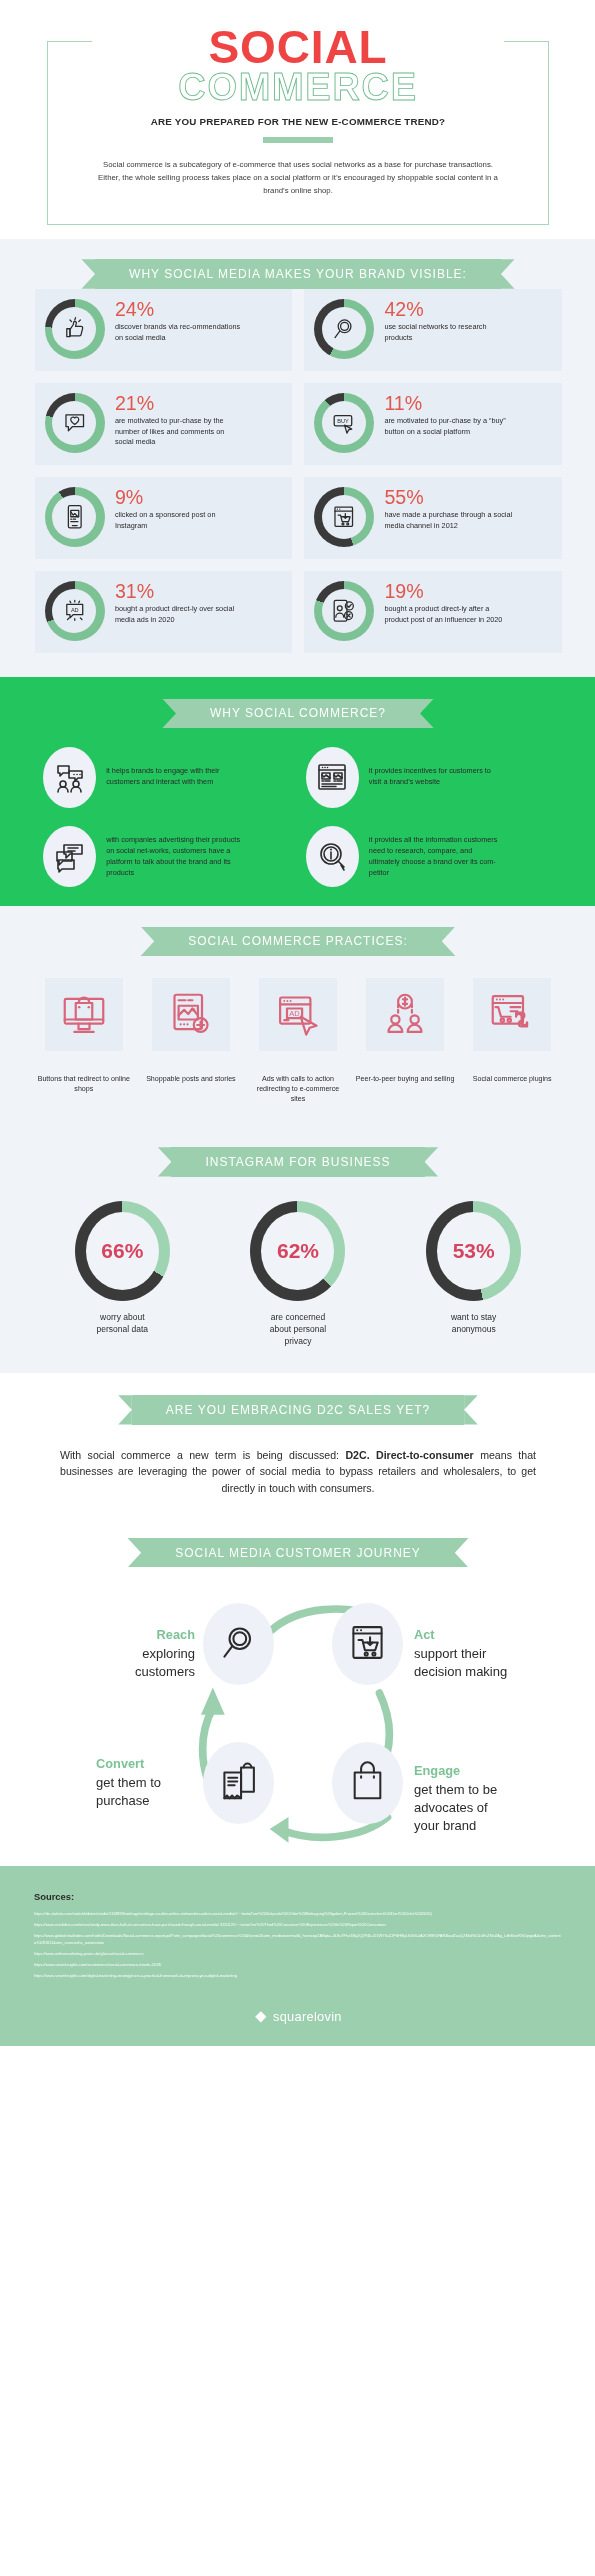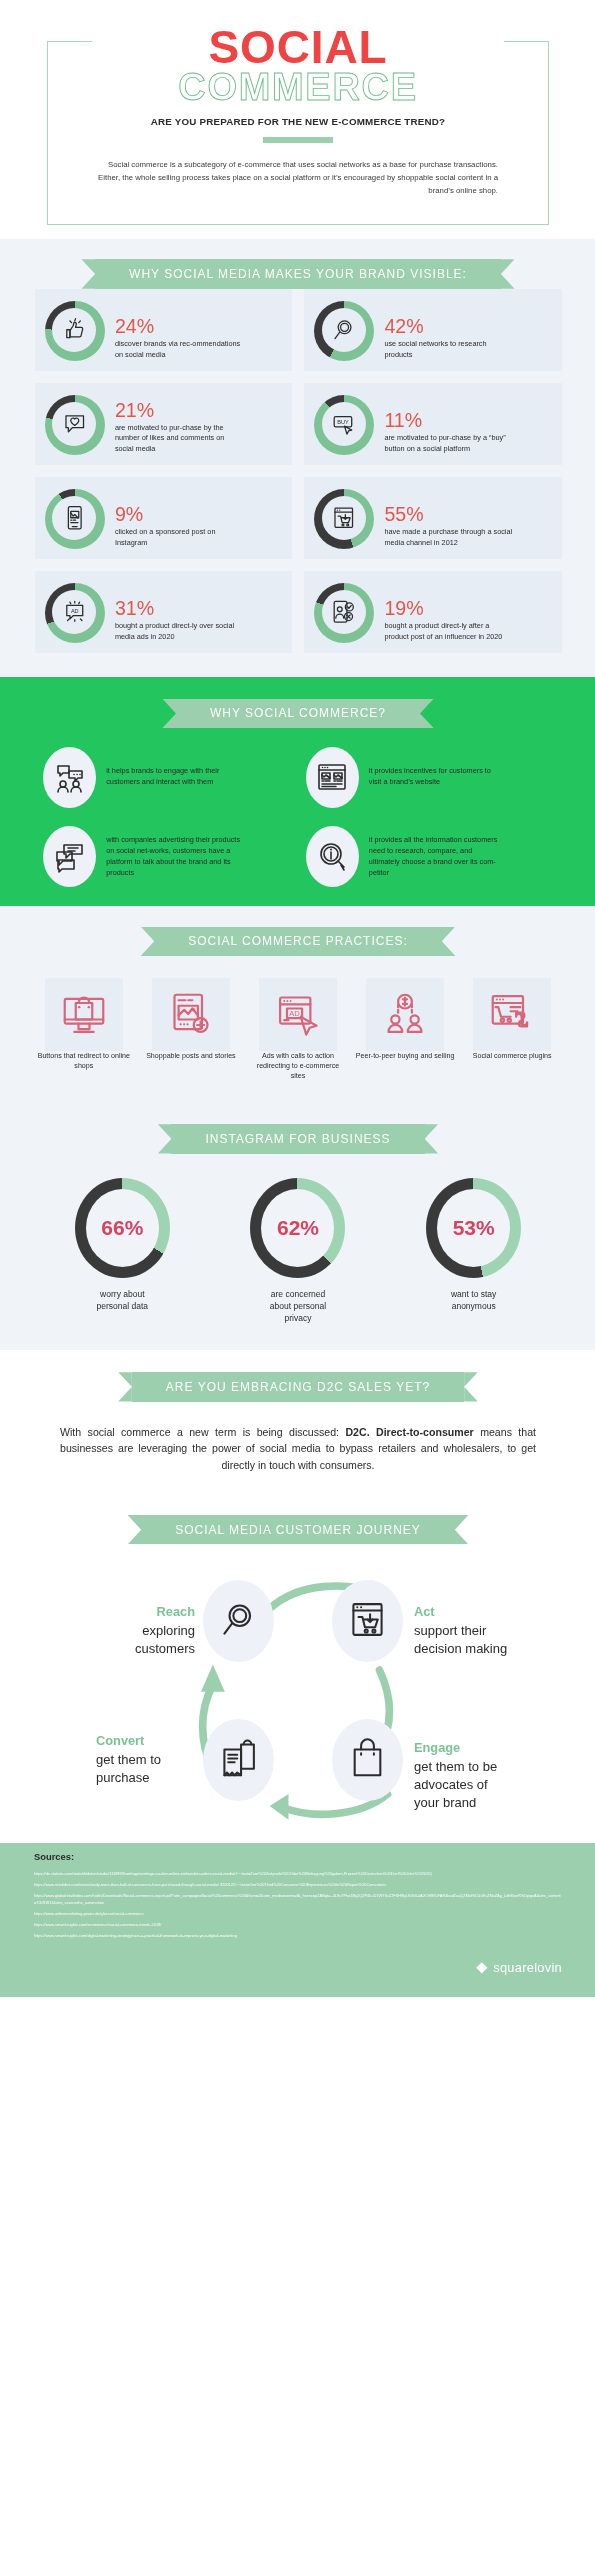--- a/index.html
+++ b/index.html
@@ -66,21 +66,21 @@
     z-index: 2;
   }
   .title-rule {
     width: 70px; height: 6px; background: #9ccfae;
     margin: 10.2px auto 12px auto;
     position: relative; z-index: 2;
   }
   .header-desc {
     width: 400px;
     margin: 16px auto;
-    text-align: right;
+    text-align: center;
     font-size: 7.8px;
     line-height: 1.65;
     color: #3a3a3a;
     position: relative; z-index: 2;
     padding-bottom: 6.8px;
   }
   .ribbon-wrap { display: flex; justify-content: center; }
   .ribbon {
     position: relative;
     background: #9ccfae;
@@ -101,21 +101,21 @@
 
   
   .stats-section { background: #f0f4f9; padding: 20.4px 0 24px 0; }
   .stats-grid {
     width: 527px; margin: 0 auto;
     display: grid; grid-template-columns: 1fr 1fr;
     gap: 12px 12px;
   }
   .stat-card {
     background: #e7edf5;
-    display: flex; align-items: flex-end;
+    display: flex; align-items: flex-start;
     padding: 10.2px 8.5px 10.2px 10.2px;
     min-height: 82px;
   }
   .donut {
     position: relative; width: 60px; height: 60px; flex: 0 0 60px;
   }
   .donut .ring { width: 60px; height: 60px; border-radius: 50%; }
   .donut .hole {
     position: absolute; left: 7.7px; top: 7.7px;
     width: 44px; height: 44px; border-radius: 50%;
@@ -155,21 +155,21 @@
     width: 527px; margin: 22px auto 0 auto;
     display: grid; grid-template-columns: repeat(5, 1fr); gap: 8.5px;
   }
   .practice { text-align: center; }
   .practice-box {
     background: #e7edf5; width: 78px; height: 73px; margin: 0 auto;
     display: flex; align-items: center; justify-content: center;
   }
   .practice-box svg { width: 44px; height: 44px; }
   .practice-label {
-    font-size: 7.1px; line-height: 1.45; margin-top: 0; color: #2b2b2b;
+    font-size: 7.1px; line-height: 1.45; margin-top: 23px; color: #2b2b2b;
   }
 
   
   .ig-section { background: #f0f4f9; padding: 20.4px 0 25.5px 0; }
   .ig-grid {
     width: 527px; margin: 24px auto 0 auto;
     display: grid; grid-template-columns: repeat(3, 1fr);
   }
   .ig-item { text-align: center; }
   .bigdonut { position: relative; width: 95px; height: 100px; margin: 0 auto; }
@@ -210,29 +210,29 @@
   .j-cap { position: absolute; }
   .j-cap .j-title { font-size: 12.8px; font-weight: 700; color: #7cc295; line-height: 1.1; }
   .j-cap .j-desc { font-size: 13px; line-height: 1.4; margin-top: 2.6px; }
   .cap-reach { left: 53px; top: 39px; width: 82px; text-align: right; }
   .cap-act   { left: 354px; top: 39px; width: 102px; text-align: left; }
   .cap-convert { left: 36px; top: 168px; width: 99px; text-align: left; }
   .cap-engage  { left: 354px; top: 175px; width: 102px; text-align: left; }
   .j-arrow { position: absolute; }
 
   
-  .footer { background: #9ccfae; padding: 8px 34px 22px 34px; color: #ffffff; }
+  .footer { background: #9ccfae; padding: 25px 34px 22px 34px; color: #ffffff; }
   .footer-title { font-size: 9.4px; font-weight: 700; color: #2b2b2b; margin-bottom: 8.5px; }
   .src {
     font-size: 3.9px; line-height: 1.75; color: #ffffff;
     word-break: break-all; margin-bottom: 4.3px;
   }
   .brand {
-    display: flex; align-items: center; justify-content: flex-end;
-    margin-top: 20px; gap: 5.1px;
+    display: flex; align-items: center; justify-content: center;
+    margin-top: 29px; gap: 5.1px;
   }
   .brand-name { font-size: 12.8px; color: #ffffff; font-weight: 400; letter-spacing: 0.3px; }
   .brand-mark svg { width: 13.6px; height: 13.6px; display: block; }
 </style>
 </head>
 <body>
 
 <div class="page">
 
   <div class="header">

